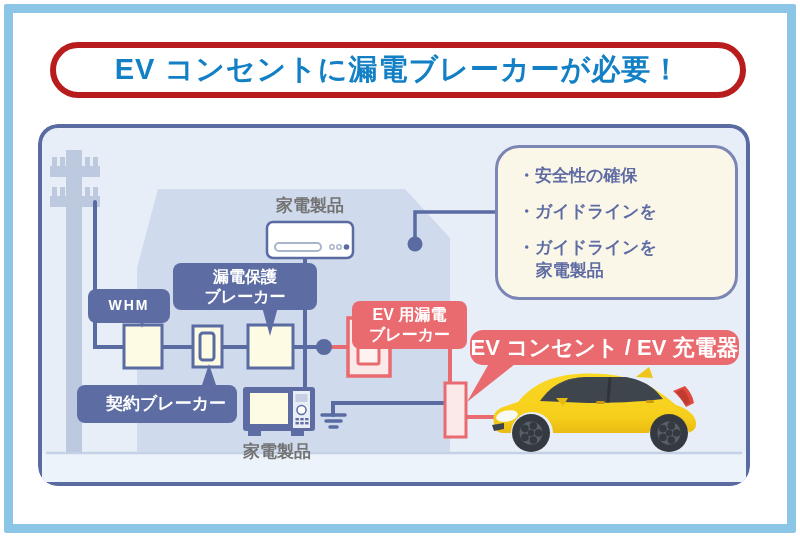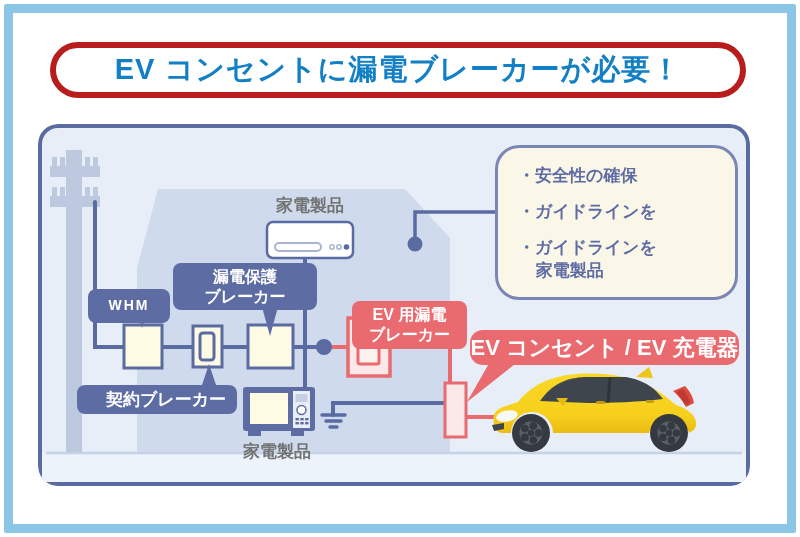--- a/index.html
+++ b/index.html
@@ -174,21 +174,21 @@
 
     <div class="tag tag-blue" style="left:50px;top:165px;width:82px;height:34px;font-size:14px;letter-spacing:2px;">
       <span>WHM</span>
     </div>
 
     <div class="tag tag-blue" style="left:135px;top:139px;width:144px;height:47px;font-size:16px;">
       <span>漏電保護</span>
       <span>ブレーカー</span>
     </div>
 
-    <div class="tag tag-blue" style="left:39px;top:261px;width:160px;height:29px;font-size:17px;padding-left:18px;">
+    <div class="tag tag-blue" style="left:39px;top:261px;width:160px;height:38px;font-size:17px;padding-left:18px;">
       <span>契約ブレーカー</span>
     </div>
 
     <div class="tag tag-red" style="left:314px;top:133px;width:115px;height:48px;font-size:16px;margin-top:44px;">
       <span>EV 用漏電</span>
       <span>ブレーカー</span>
     </div>
 
     <div class="tag tag-red" style="left:432px;top:206px;width:269px;height:35px;font-size:22px;border-radius:13px;">
       <span>EV コンセント / EV 充電器</span>

